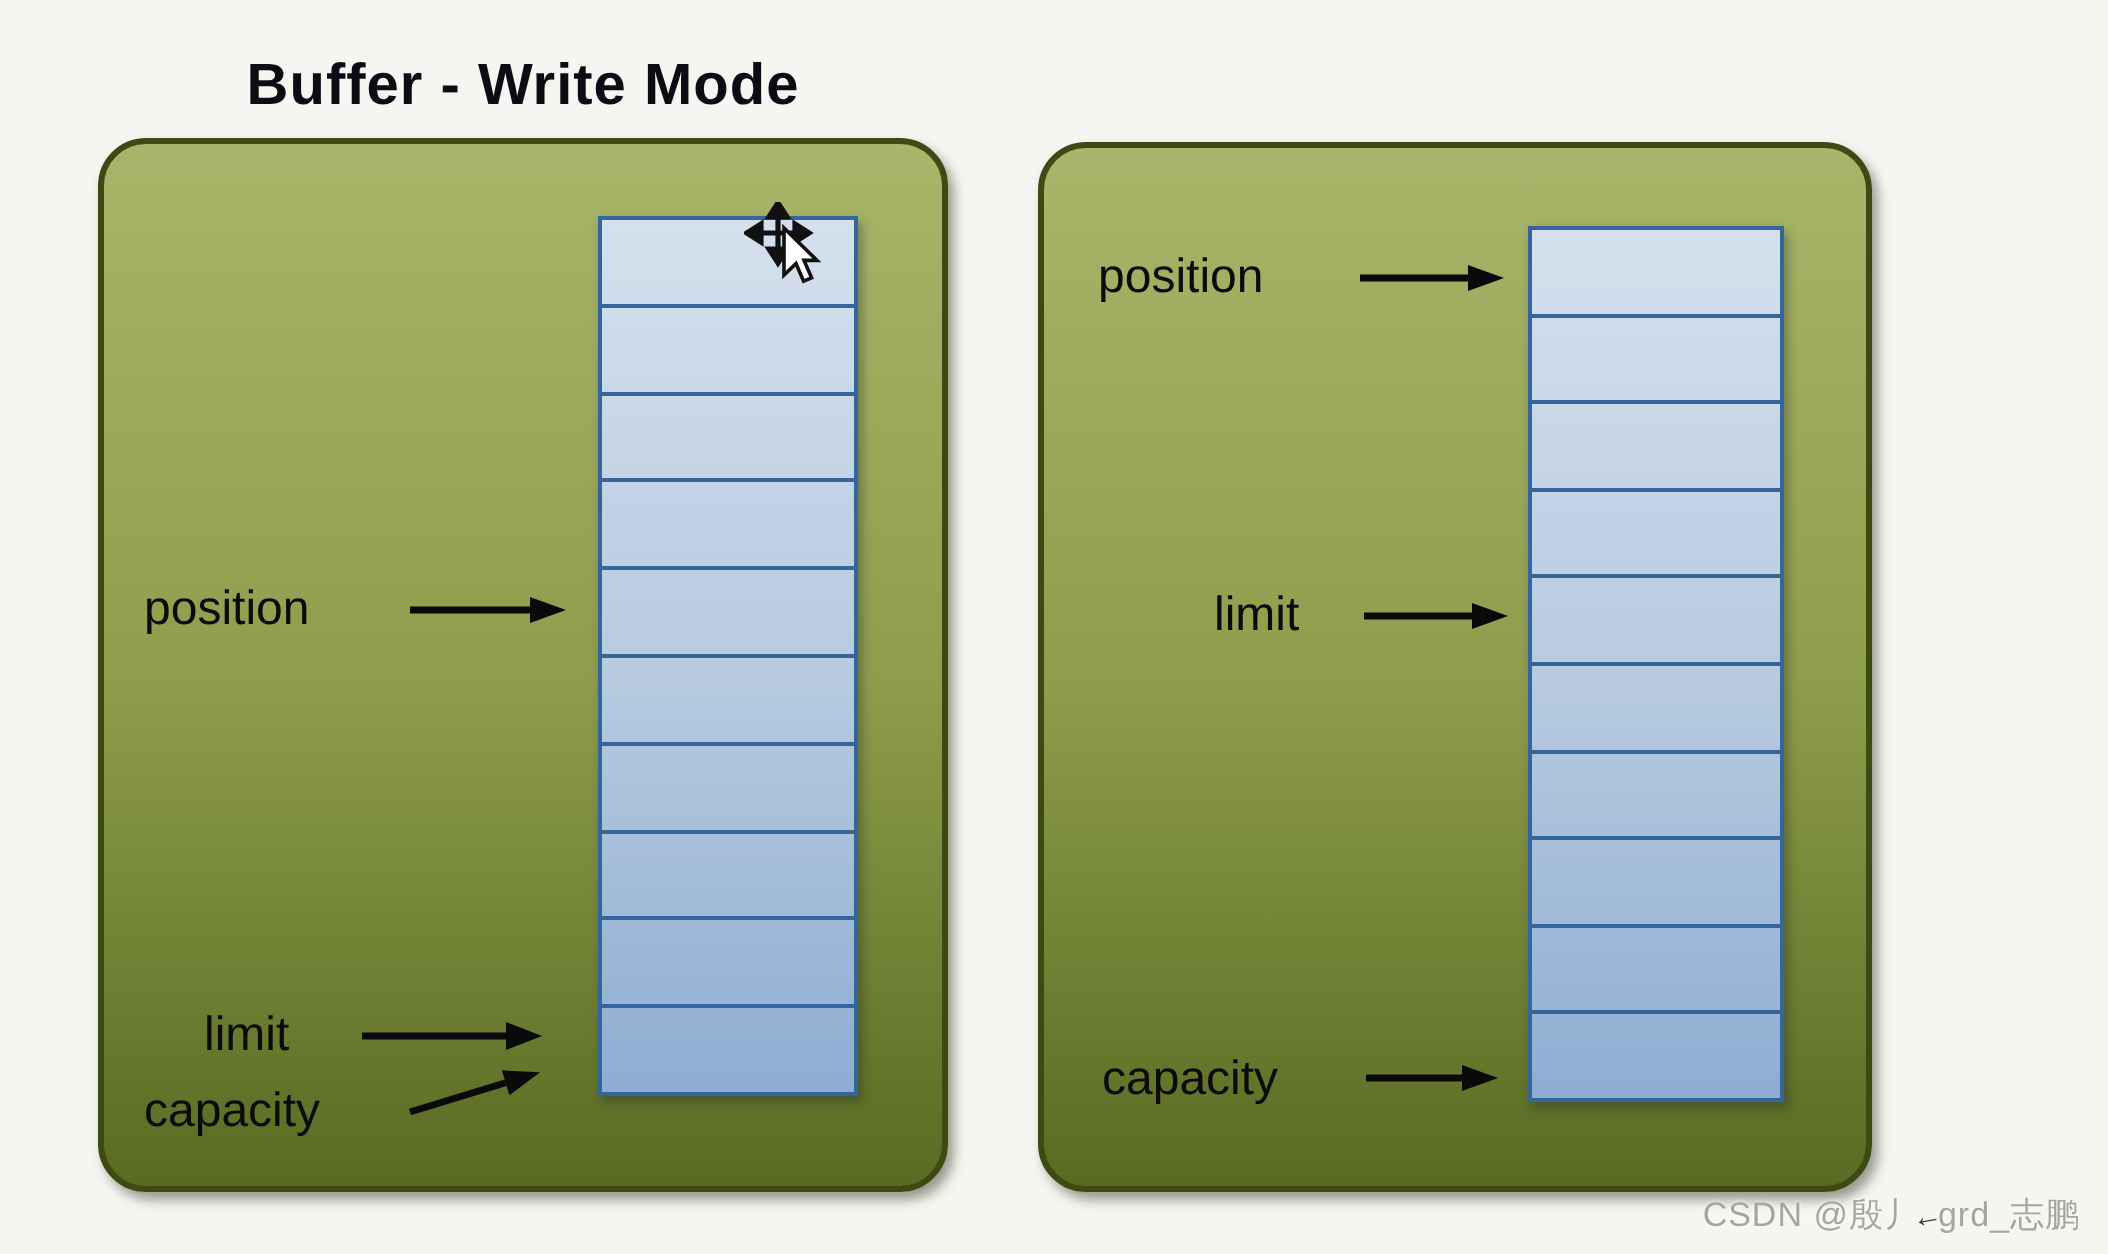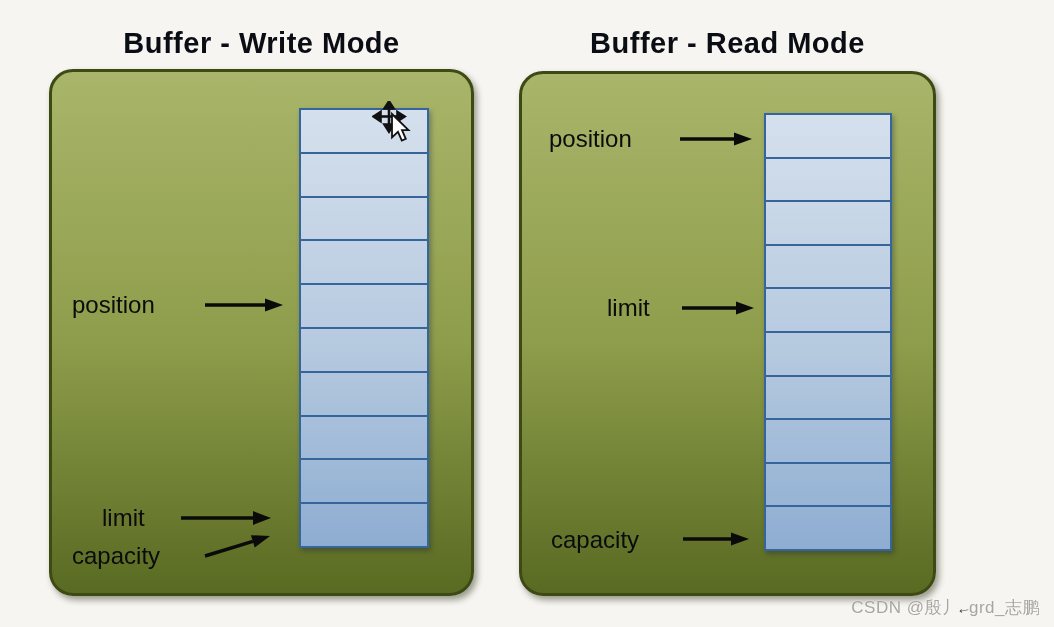--- a/index.html
+++ b/index.html
@@ -37,21 +37,20 @@
   .wm-arrow{display:inline-block;color:#3c3c3a;font-size:15px;margin:0 -3px;
          transform:rotate(-10deg);text-shadow:none;}
   .cursor{position:absolute;left:372px;top:101px;}
 </style>
 </head>
 <body>
 
 <div class="stage">
 
   <div class="title" id="t-write">Buffer - Write Mode</div>
-  <div class="title" id="t-read">Buffer - Read Mode</div>
 
   <div class="panel" id="panel-write"></div>
   <div class="panel" id="panel-read"></div>
 
   <div class="buffer-col" id="col-write">
       <div class="cell"></div>
       <div class="cell"></div>
       <div class="cell"></div>
       <div class="cell"></div>
       <div class="cell"></div>

